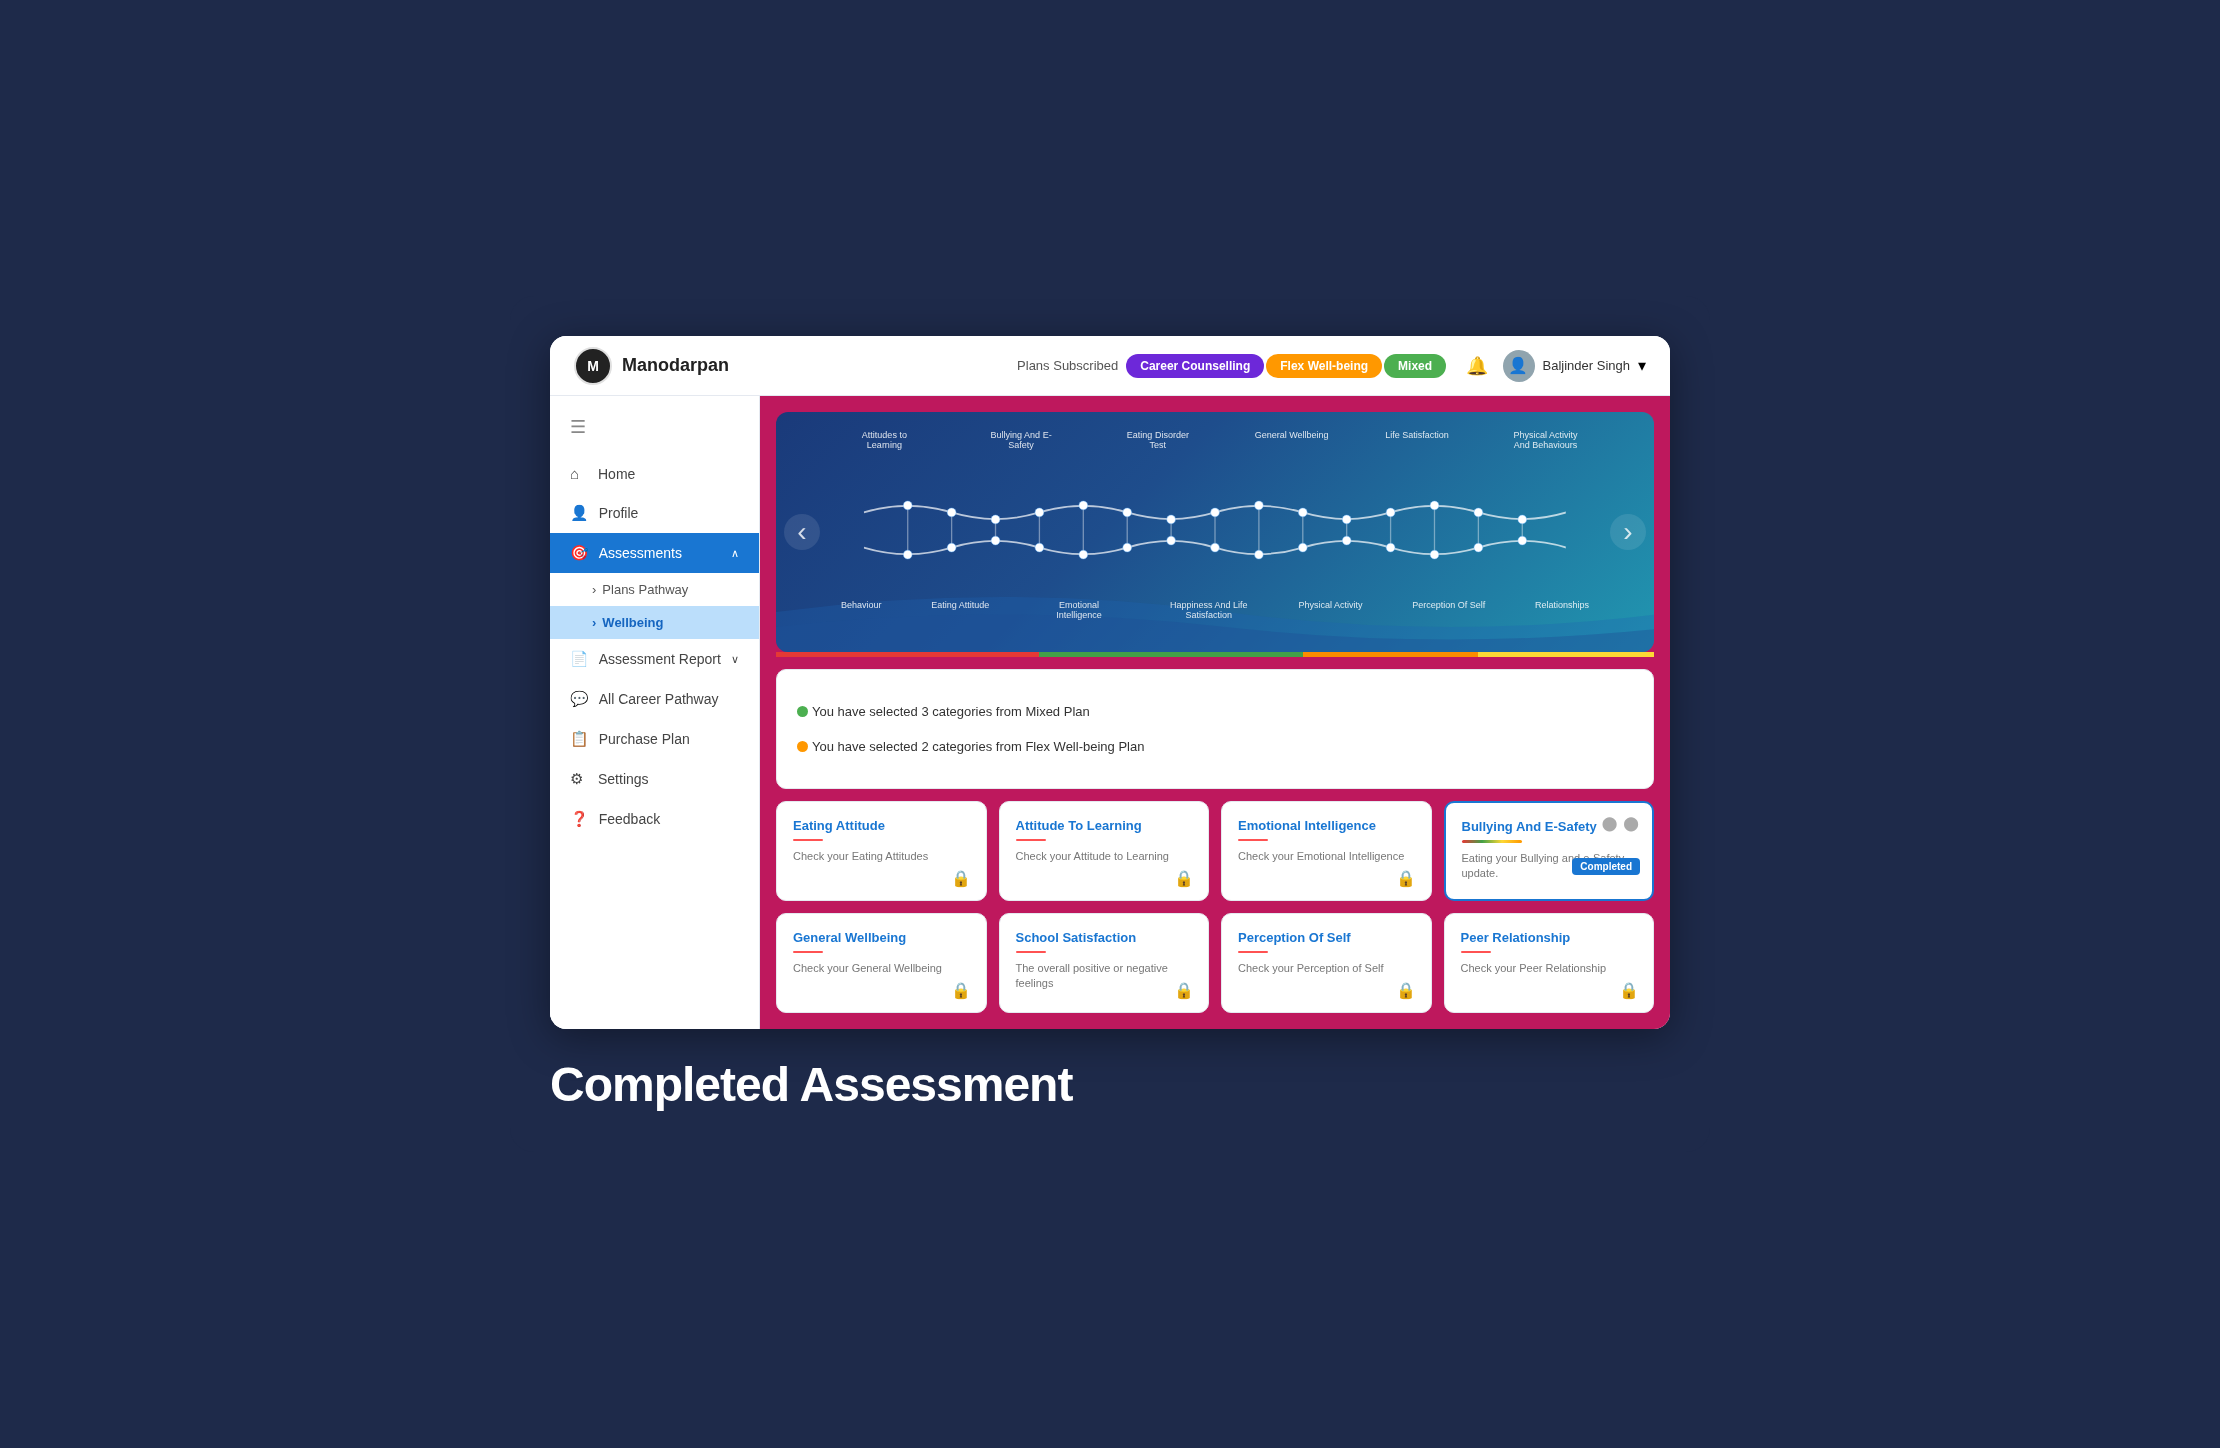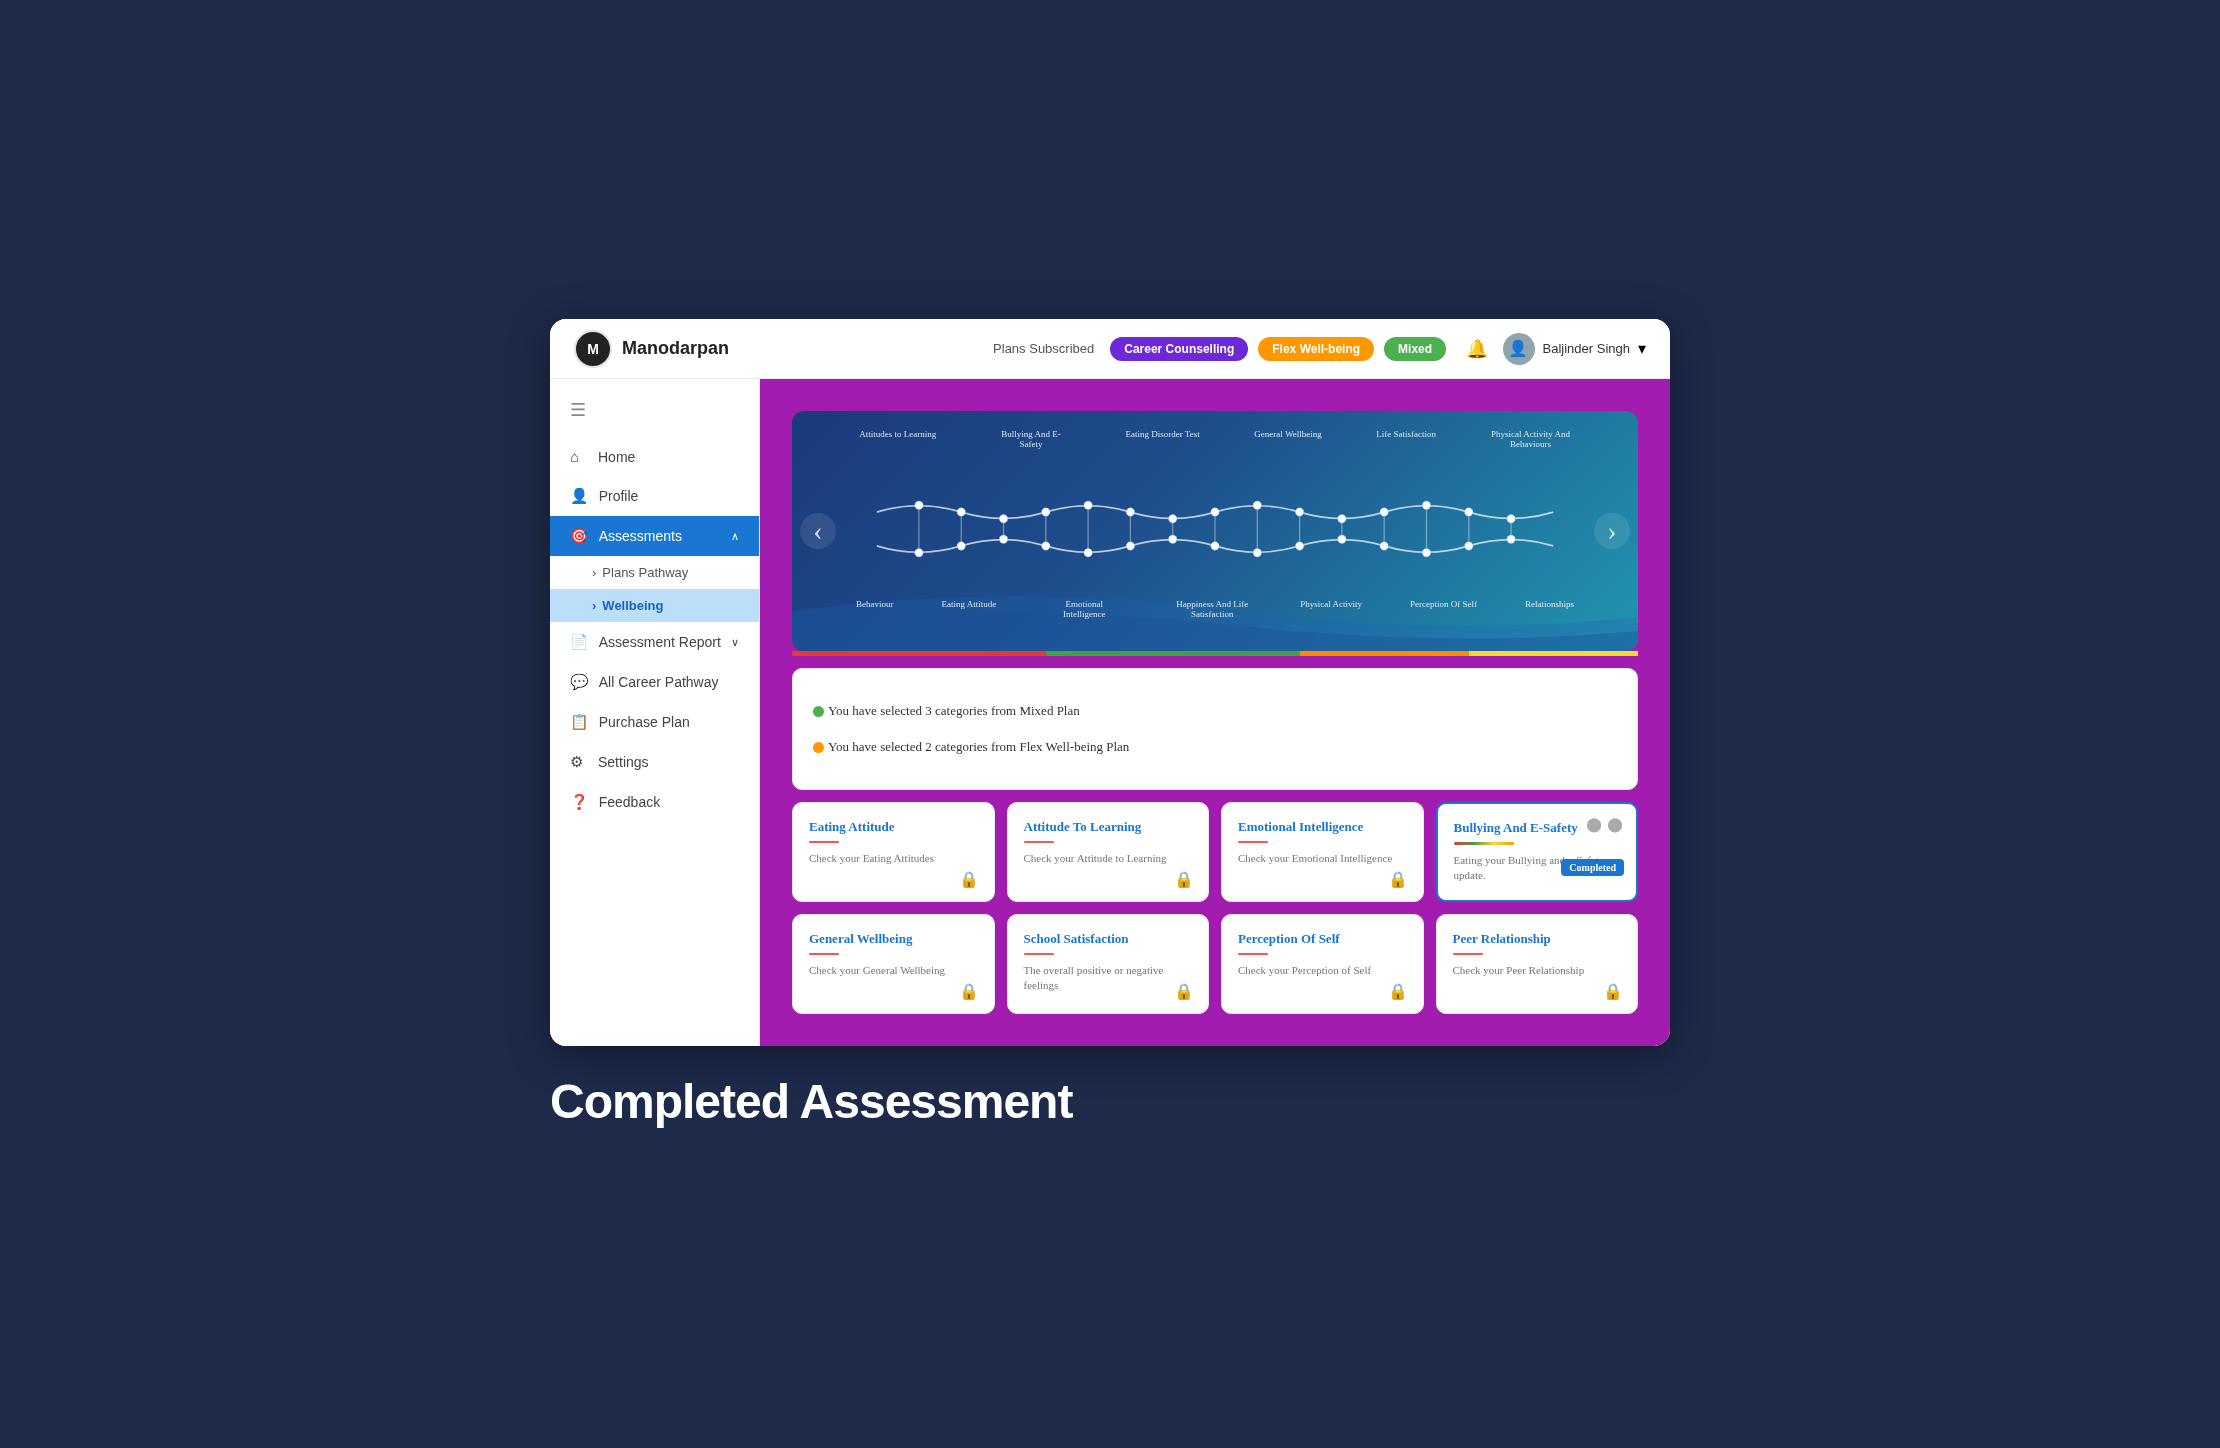--- a/index.html
+++ b/index.html
@@ -53,21 +53,21 @@
       border: 2px solid #e0e0e0;
     }
     .app-title {
       font-size: 18px;
       font-weight: 600;
       color: #222;
     }
     .header-center {
       display: flex;
       align-items: center;
-      gap: 10px;
+      gap: 2px;
     }
     .plans-label {
       font-size: 13px;
       color: #555;
       margin-right: 6px;
     }
     .badge {
       padding: 5px 14px;
       border-radius: 20px;
       font-size: 12px;
@@ -156,23 +156,22 @@
     .sidebar-sub.active {
       background: #bbdefb;
       color: #1565c0;
       font-weight: 600;
     }
     .chevron { font-size: 11px; margin-left: auto; }
     
     .content {
       flex: 1;
       overflow-y: auto;
-      padding: 16px;
-      background: #a21caf;
-      font-family: Liberation Serif, serif;
+      padding: 0;
+      background: #be185d;
     }
     
     .banner {
       background: linear-gradient(135deg, #1a3a7a 0%, #1e4d8c 40%, #2196b0 100%);
       height: 240px;
       position: relative;
       overflow: hidden;
       margin: 16px 16px 0;
       border-radius: 12px;
     }

